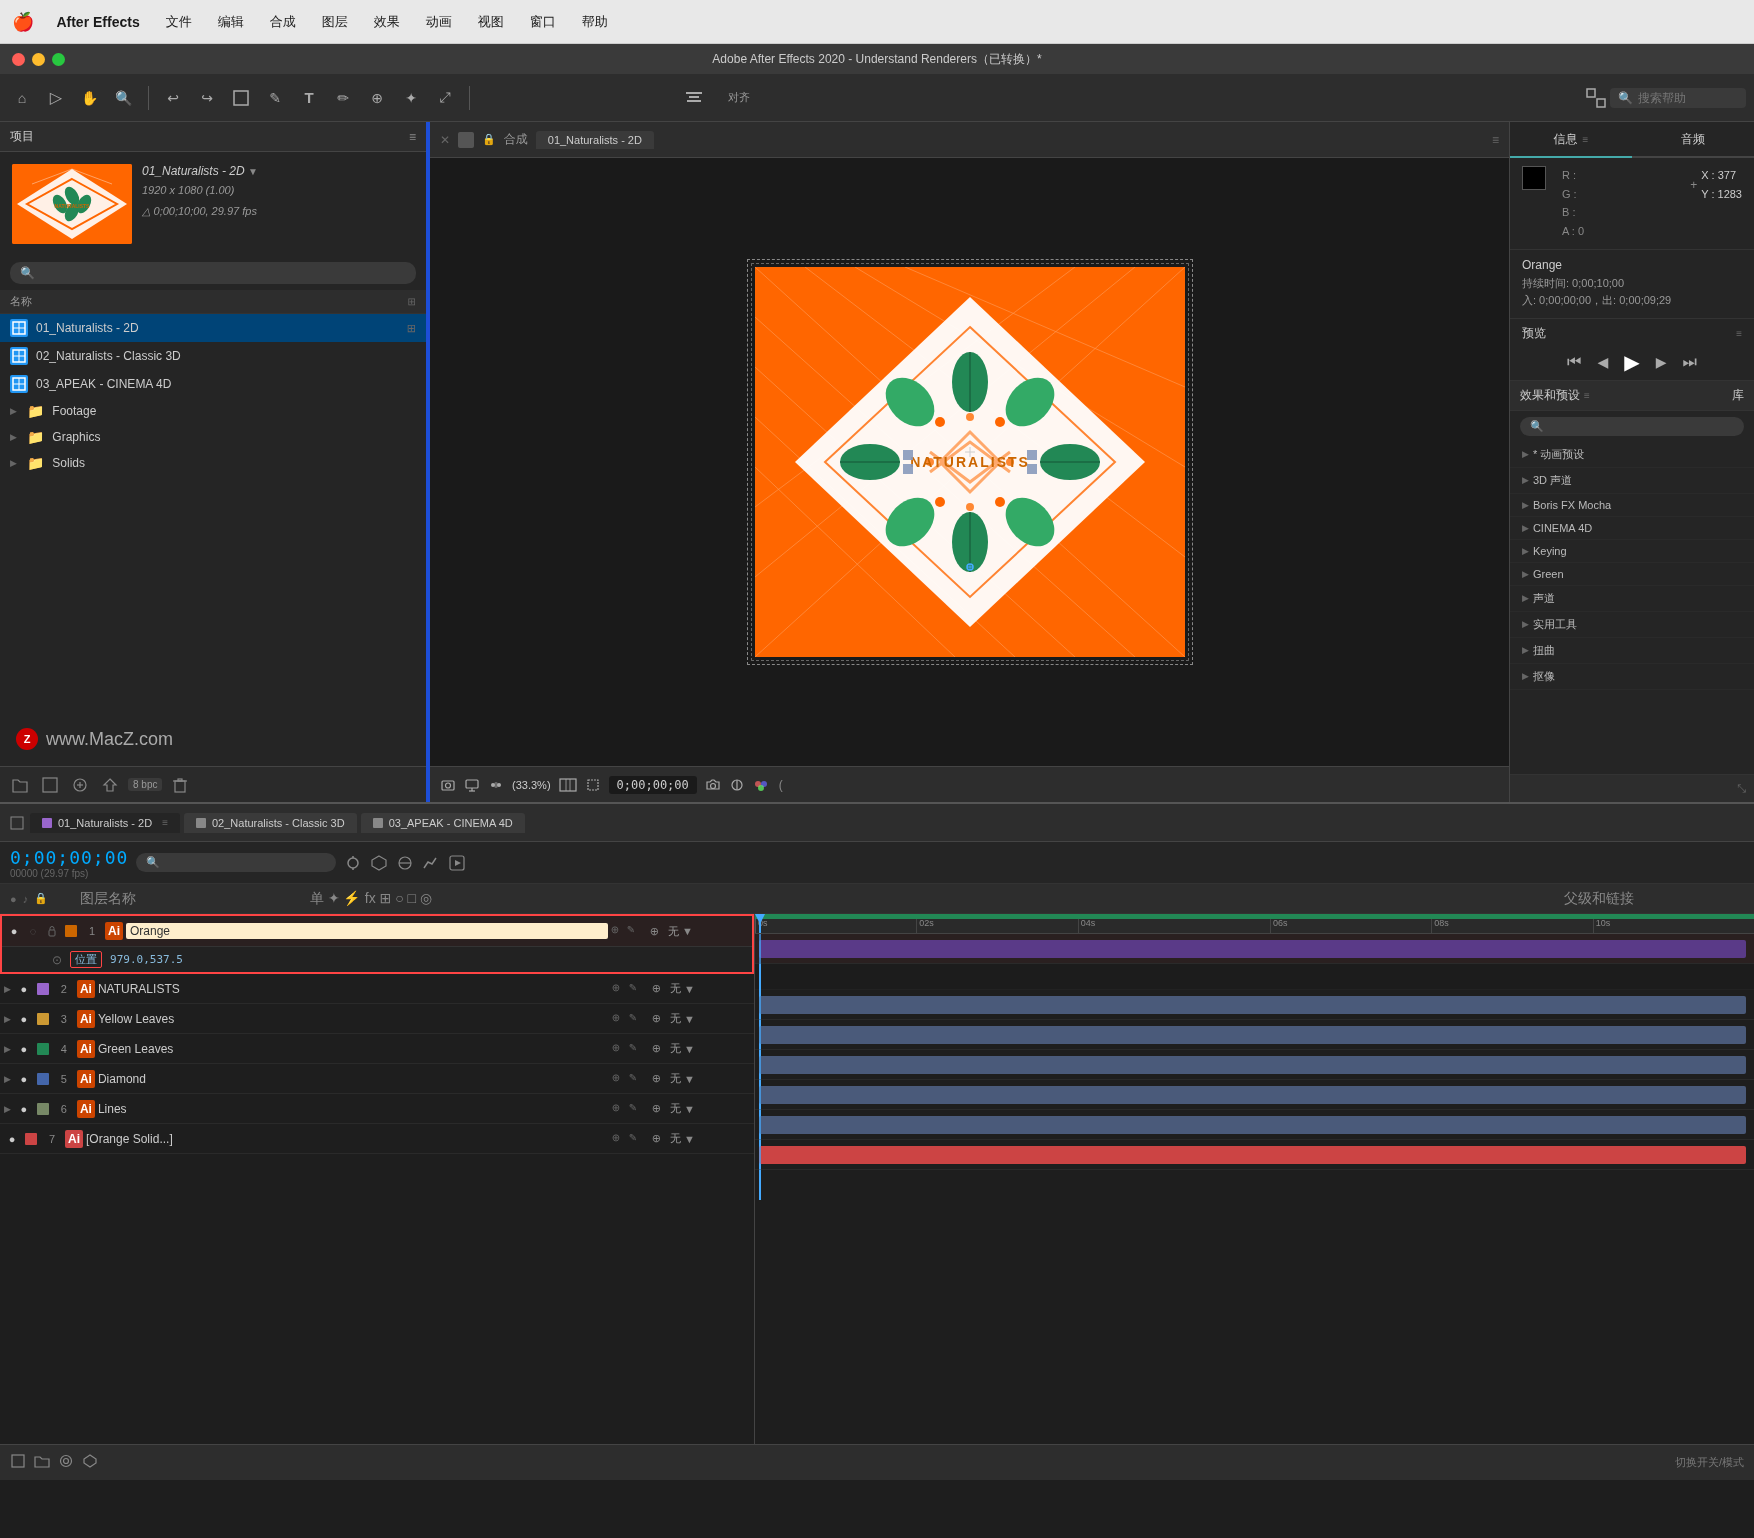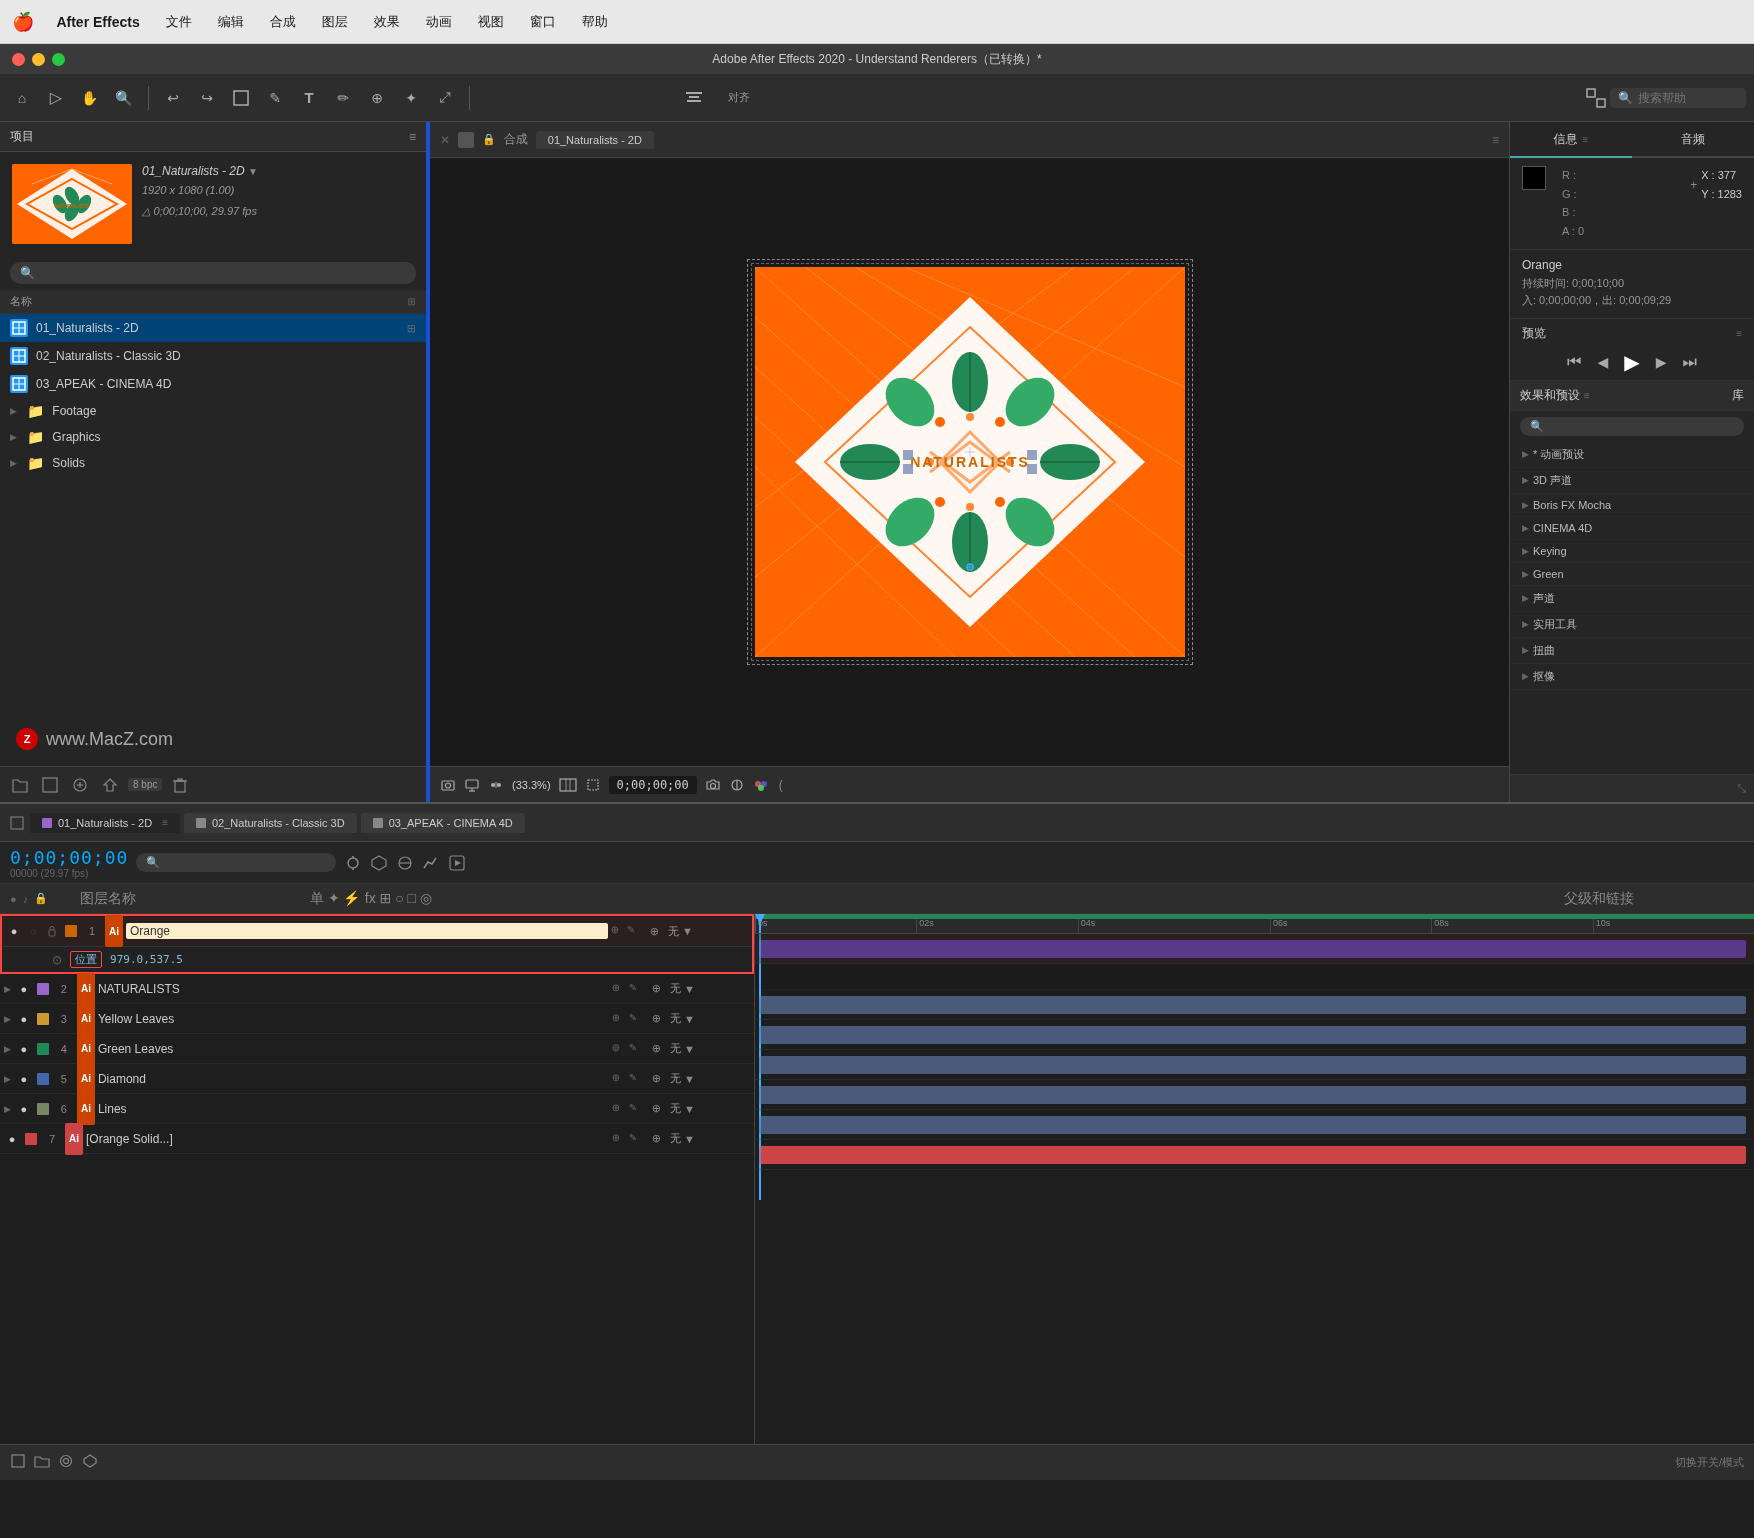--- a/index.html
+++ b/index.html
@@ -648,26 +648,26 @@
     .layer-vis-btn.active { color: #ccc; }
 
     .layer-num {
       width: 20px;
       text-align: center;
       font-size: 11px;
       color: #888;
     }
     .layer-type-icon {
       width: 18px;
-      height: 32px;
+      height: 18px;
       border-radius: 2px;
       display: flex;
       align-items: center;
       justify-content: center;
-      font-size: 10px;
+      font-size: 12px;
       font-weight: bold;
       color: white;
     }
     .layer-type-ai { background: #cc4400; }
     .layer-name {
       flex: 1;
       font-size: 12px;
       color: #cccccc;
       overflow: hidden;
       text-overflow: ellipsis;

